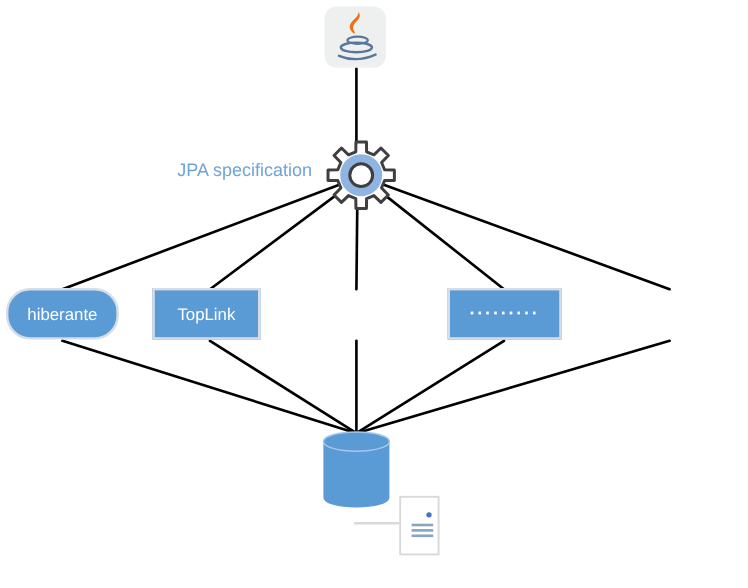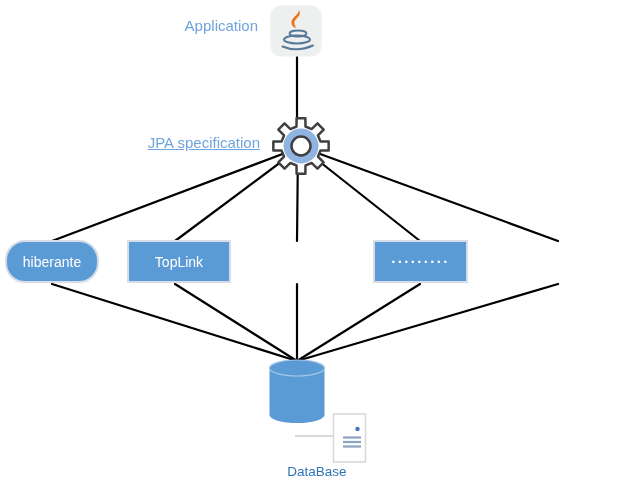--- a/index.html
+++ b/index.html
@@ -13,33 +13,33 @@
     --gear-outline:#3f3f3f;
     --java-orange:#ec7117;
     --java-blue:#57789b;
   }
   html,body{margin:0;padding:0;background:#ffffff;}
   body{font-family:"Liberation Sans",sans-serif;}
   .stage{position:relative;width:623px;height:490px;background:#ffffff;overflow:hidden;}
   .layer{position:absolute;left:0;top:0;width:623px;height:490px;z-index:1;}
   .label{position:absolute;z-index:2;color:var(--heading-text);}
   .app-label{left:150px;top:17px;width:108px;text-align:right;font-size:15px;}
-  .jpa-label{left:140px;top:134px;width:120px;text-align:right;font-size:15px;text-decoration:underline;}
+  .jpa-label{left:140px;top:134px;width:120px;text-align:right;font-size:15px;}
   .db-label{left:267px;top:464px;width:100px;text-align:center;font-size:13.5px;color:var(--database-text);}
   .java-icon{position:absolute;left:270px;top:5px;width:52px;height:52px;z-index:2;}
   .node{
     position:absolute;top:240px;height:43px;z-index:2;
     background:var(--node-fill);
     border:2px solid var(--node-border);
     box-sizing:border-box;
     display:flex;align-items:center;justify-content:center;
     color:var(--node-text);font-size:14px;
   }
   .node-1{left:5px;width:94px;border-radius:20px;}
-  .node-2{left:127px;width:104px;}
+  .node-2{left:127px;width:90px;}
   .node-3{left:249px;width:93px;}
   .node-4{left:373px;width:95px;}
   .node-4 .node-label{font-weight:bold;letter-spacing:1.5px;font-size:15px;}
   .node-5{left:495px;width:125px;}
   .cline{stroke:var(--connector);stroke-width:2.2;stroke-linecap:round;}
 </style>
 </head>
 <body>
 
 <div class="stage">
@@ -75,21 +75,20 @@
 
     <g>
       <rect x="333.5" y="414" width="32" height="48" fill="#ffffff" stroke="#d9d9d9" stroke-width="1.6"></rect>
       <circle cx="357.5" cy="429" r="2.2" fill="#4472c4"></circle>
       <line x1="343" y1="437.5" x2="361" y2="437.5" stroke="#8aa3c0" stroke-width="2.2"></line>
       <line x1="343" y1="442" x2="361" y2="442" stroke="#8aa3c0" stroke-width="2.2"></line>
       <line x1="343" y1="446.5" x2="361" y2="446.5" stroke="#8aa3c0" stroke-width="2.2"></line>
     </g>
   </svg>
 
-  <div class="label app-label">Application</div>
 
   <div class="java-icon">
     <svg viewBox="0 0 52 52" width="52" height="52">
       <rect x="0.5" y="0.5" width="51" height="51" rx="10" fill="#eeefef"></rect>
       <path fill="var(--java-orange)" d="M29 5 C31 9 29 11 26.5 13.5 C24 16 23.5 18.5 25.5 21.5 C26.2 22.5 25.3 23.3 24.4 22.6 C20.8 19.8 20.6 16.2 23.2 13.2 C25.6 10.5 28.3 9 29 5 Z"></path>
       <ellipse cx="28" cy="28.5" rx="8.5" ry="3" fill="none" stroke="var(--java-blue)" stroke-width="1.8"></ellipse>
       <ellipse cx="27" cy="34.5" rx="13" ry="4" fill="none" stroke="var(--java-blue)" stroke-width="2"></ellipse>
       <path d="M12.5 41.5 Q27 47.5 43 40.5" fill="none" stroke="var(--java-blue)" stroke-width="2" stroke-linecap="round"></path>
     </svg>
   </div>
@@ -99,15 +98,14 @@
   <div class="node node-1">
     <span class="node-label">hiberante</span>
   </div>
   <div class="node node-2">
     <span class="node-label">TopLink</span>
   </div>
   <div class="node node-4">
     <span class="node-label">·········</span>
   </div>
 
-  <div class="label db-label">DataBase</div>
 
 </div>
 
 </body></html>

